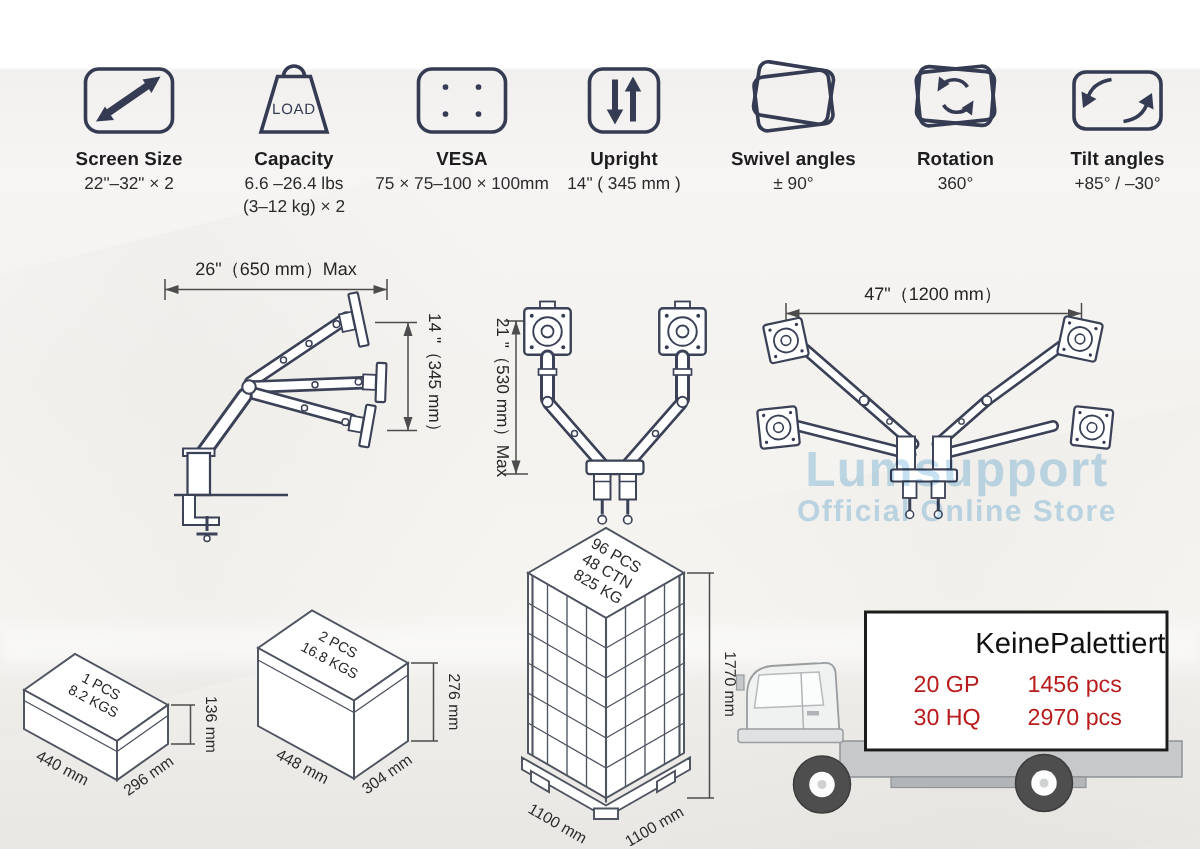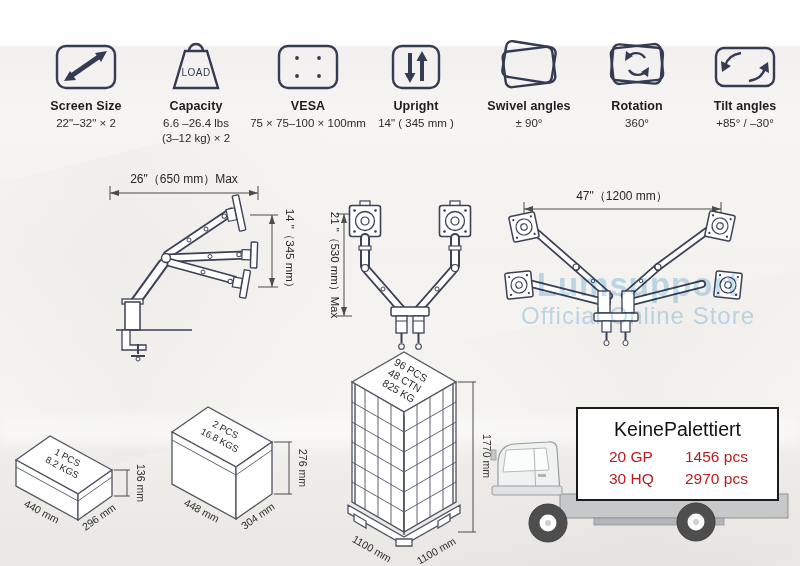--- a/index.html
+++ b/index.html
@@ -36,29 +36,29 @@
   .dimt { font-size:12px; fill:#262626; }
   .dimt2 { font-size:11.5px; fill:#262626; }
 
   
   .bx { fill:#ffffff; stroke:#4e5460; stroke-width:1.3; }
   .bxl { stroke:#4e5460; fill:none; }
   .bxt { font-size:9.5px; fill:#26262a; }
   .pkt { font-size:10.5px; fill:#2a2a2a; }
 
   
-  .watermark { position:absolute; left:518px; top:268px; width:240px; text-align:center;
+  .watermark { position:absolute; left:518px; top:296px; width:240px; text-align:center;
     color:#9fcde9; opacity:.62; mix-blend-mode:multiply; pointer-events:none; z-index:5; }
   .wm1 { font-size:33px; font-weight:bold; letter-spacing:1px; line-height:1.0; }
-  .wm2 { font-size:24px; font-weight:normal; letter-spacing:1px; margin-top:1px; }
+  .wm2 { font-size:20px; font-weight:bold; letter-spacing:1px; margin-top:1px; }
 
   
   .truck-sign { position:absolute; left:576px; top:407px; width:203px; height:94px;
     background:#fff; border:2px solid #1c1c1c; z-index:4; }
-  .sign-title { text-align:center; margin-top:9px; font-size:19.5px; color:#111; }
+  .sign-title { text-align:right; margin-top:9px; font-size:19.5px; color:#111; }
   .sign-rows { margin-top:7px; padding-left:31px; }
   .sign-row { display:flex; font-size:15.5px; color:#b91c1c; margin-top:4px; }
   .sign-row .lab { width:76px; }
 </style>
 </head>
 <body>
 
 <div class="canvas">
 
   <div class="streak" style="left:-60px; top:150px; width:420px; height:300px; transform:rotate(-14deg);"></div>

